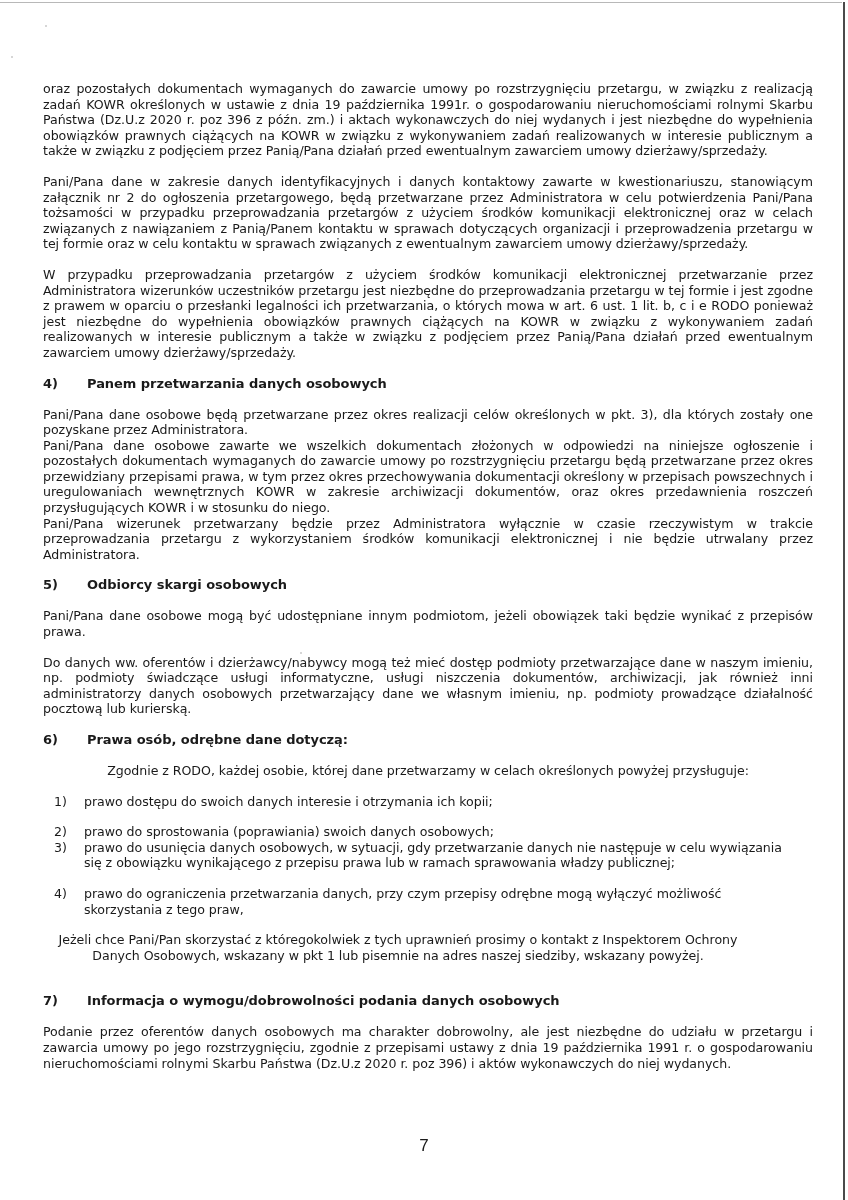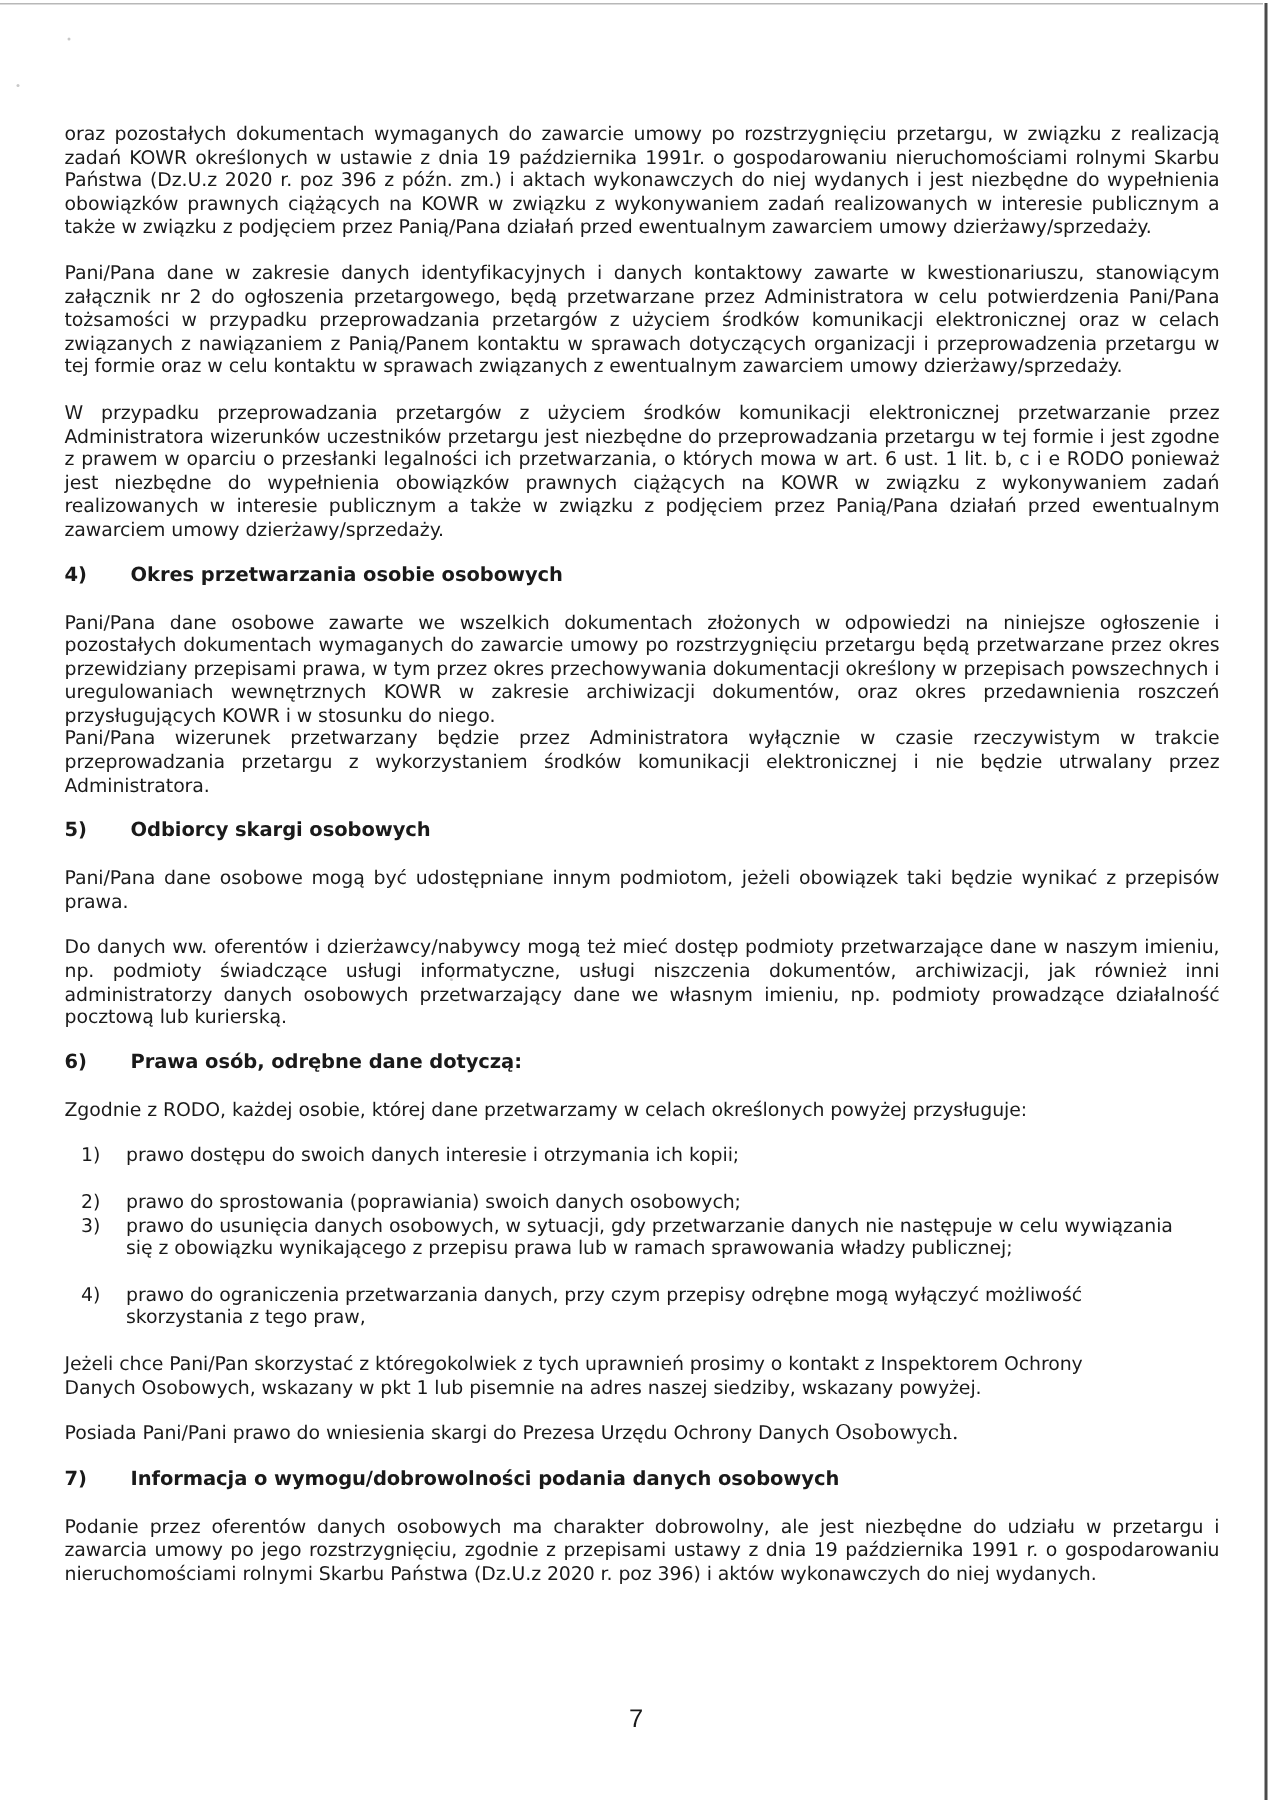--- a/index.html
+++ b/index.html
@@ -82,21 +82,21 @@
     .list .lnum {
       width: 30px;
       flex: none;
       padding-left: 11px;
       box-sizing: content-box;
     }
     .list .ltext {
       flex: 1;
       padding-right: 30px;
     }
-    .left { text-align: left; }
+    .left { text-align: center; }
     .serif-tail {
       font-family: "DejaVu Serif", serif;
       font-size: 13.5px;
     }
     .page-number {
       position: absolute;
       left: 0;
       width: 848px;
       top: 1136px;
       text-align: center;
@@ -119,23 +119,24 @@
 
     <p>oraz pozostałych dokumentach wymaganych do zawarcie umowy po rozstrzygnięciu przetargu, w związku z realizacją zadań KOWR określonych w ustawie z dnia 19 października 1991r. o gospodarowaniu nieruchomościami rolnymi Skarbu Państwa (Dz.U.z 2020 r. poz 396 z późn. zm.) i aktach wykonawczych do niej wydanych i jest niezbędne do wypełnienia obowiązków prawnych ciążących na KOWR w związku z wykonywaniem zadań realizowanych w interesie publicznym a także w związku z podjęciem przez Panią/Pana działań przed ewentualnym zawarciem umowy dzierżawy/sprzedaży.</p>
     <div class="gap"></div>
     <p>Pani/Pana dane w zakresie danych identyfikacyjnych i danych kontaktowy zawarte w kwestionariuszu, stanowiącym załącznik nr 2 do ogłoszenia przetargowego, będą przetwarzane przez Administratora w celu potwierdzenia Pani/Pana tożsamości w przypadku przeprowadzania przetargów z użyciem środków komunikacji elektronicznej oraz w celach związanych z nawiązaniem z Panią/Panem kontaktu w sprawach dotyczących organizacji i przeprowadzenia przetargu w tej formie oraz w celu kontaktu w sprawach związanych z ewentualnym zawarciem umowy dzierżawy/sprzedaży.</p>
     <div class="gap"></div>
     <p>W przypadku przeprowadzania przetargów z użyciem środków komunikacji elektronicznej przetwarzanie przez Administratora wizerunków uczestników przetargu jest niezbędne do przeprowadzania przetargu w tej formie i jest zgodne z prawem w oparciu o przesłanki legalności ich przetwarzania, o których mowa w art. 6 ust. 1 lit. b, c i e RODO ponieważ jest niezbędne do wypełnienia obowiązków prawnych ciążących na KOWR w związku z wykonywaniem zadań realizowanych w interesie publicznym a także w związku z podjęciem przez Panią/Pana działań przed ewentualnym zawarciem umowy dzierżawy/sprzedaży.</p>
     <div class="gap"></div>
 
     <div class="heading">
       <span class="num">4)</span>
-      <span>Okres przetwarzania osobie osobowych</span>
+      <span>Panem przetwarzania danych osobowych</span>
     </div>
     <div class="gap"></div>
+    <p>Pani/Pana dane osobowe będą przetwarzane przez okres realizacji celów określonych w pkt. 3), dla których zostały one pozyskane przez Administratora.</p>
     <p>Pani/Pana dane osobowe zawarte we wszelkich dokumentach złożonych w odpowiedzi na niniejsze ogłoszenie i pozostałych dokumentach wymaganych do zawarcie umowy po rozstrzygnięciu przetargu będą przetwarzane przez okres przewidziany przepisami prawa, w tym przez okres przechowywania dokumentacji określony w przepisach powszechnych i uregulowaniach wewnętrznych KOWR w zakresie archiwizacji dokumentów, oraz okres przedawnienia roszczeń przysługujących KOWR i w stosunku do niego.</p>
     <p>Pani/Pana wizerunek przetwarzany będzie przez Administratora wyłącznie w czasie rzeczywistym w trakcie przeprowadzania przetargu z wykorzystaniem środków komunikacji elektronicznej i nie będzie utrwalany przez Administratora.</p>
     <div class="gap"></div>
 
     <div class="heading">
       <span class="num">5)</span>
       <span>Odbiorcy skargi osobowych</span>
     </div>
     <div class="gap"></div>
     <p>Pani/Pana dane osobowe mogą być udostępniane innym podmiotom, jeżeli obowiązek taki będzie wynikać z przepisów prawa.</p>
@@ -164,21 +165,20 @@
         <span class="ltext">prawo do usunięcia danych osobowych, w sytuacji, gdy przetwarzanie danych nie następuje w celu wywiązania się z obowiązku wynikającego z przepisu prawa lub w ramach sprawowania władzy publicznej;</span>
       </li>
       <li style="margin-top:15px;">
         <span class="lnum">4)</span>
         <span class="ltext">prawo do ograniczenia przetwarzania danych, przy czym przepisy odrębne mogą wyłączyć możliwość skorzystania z tego praw,</span>
       </li>
     </ul>
     <div class="gap"></div>
     <p class="left" style="padding-right:60px;">Jeżeli chce Pani/Pan skorzystać z któregokolwiek z tych uprawnień prosimy o kontakt z Inspektorem Ochrony Danych Osobowych, wskazany w pkt 1 lub pisemnie na adres naszej siedziby, wskazany powyżej.</p>
     <div class="gap"></div>
-    <p class="left"><span>Posiada Pani/Pani prawo do wniesienia skargi do Prezesa Urzędu Ochrony Danych </span><span class="serif-tail">Osobowych.</span></p>
     <div class="gap"></div>
 
     <div class="heading">
       <span class="num">7)</span>
       <span>Informacja o wymogu/dobrowolności podania danych osobowych</span>
     </div>
     <div class="gap"></div>
     <p>Podanie przez oferentów danych osobowych ma charakter dobrowolny, ale jest niezbędne do udziału w przetargu i zawarcia umowy po jego rozstrzygnięciu, zgodnie z przepisami ustawy z dnia 19 października 1991 r. o gospodarowaniu nieruchomościami rolnymi Skarbu Państwa (Dz.U.z 2020 r. poz 396) i aktów wykonawczych do niej wydanych.</p>
   </div>
 

